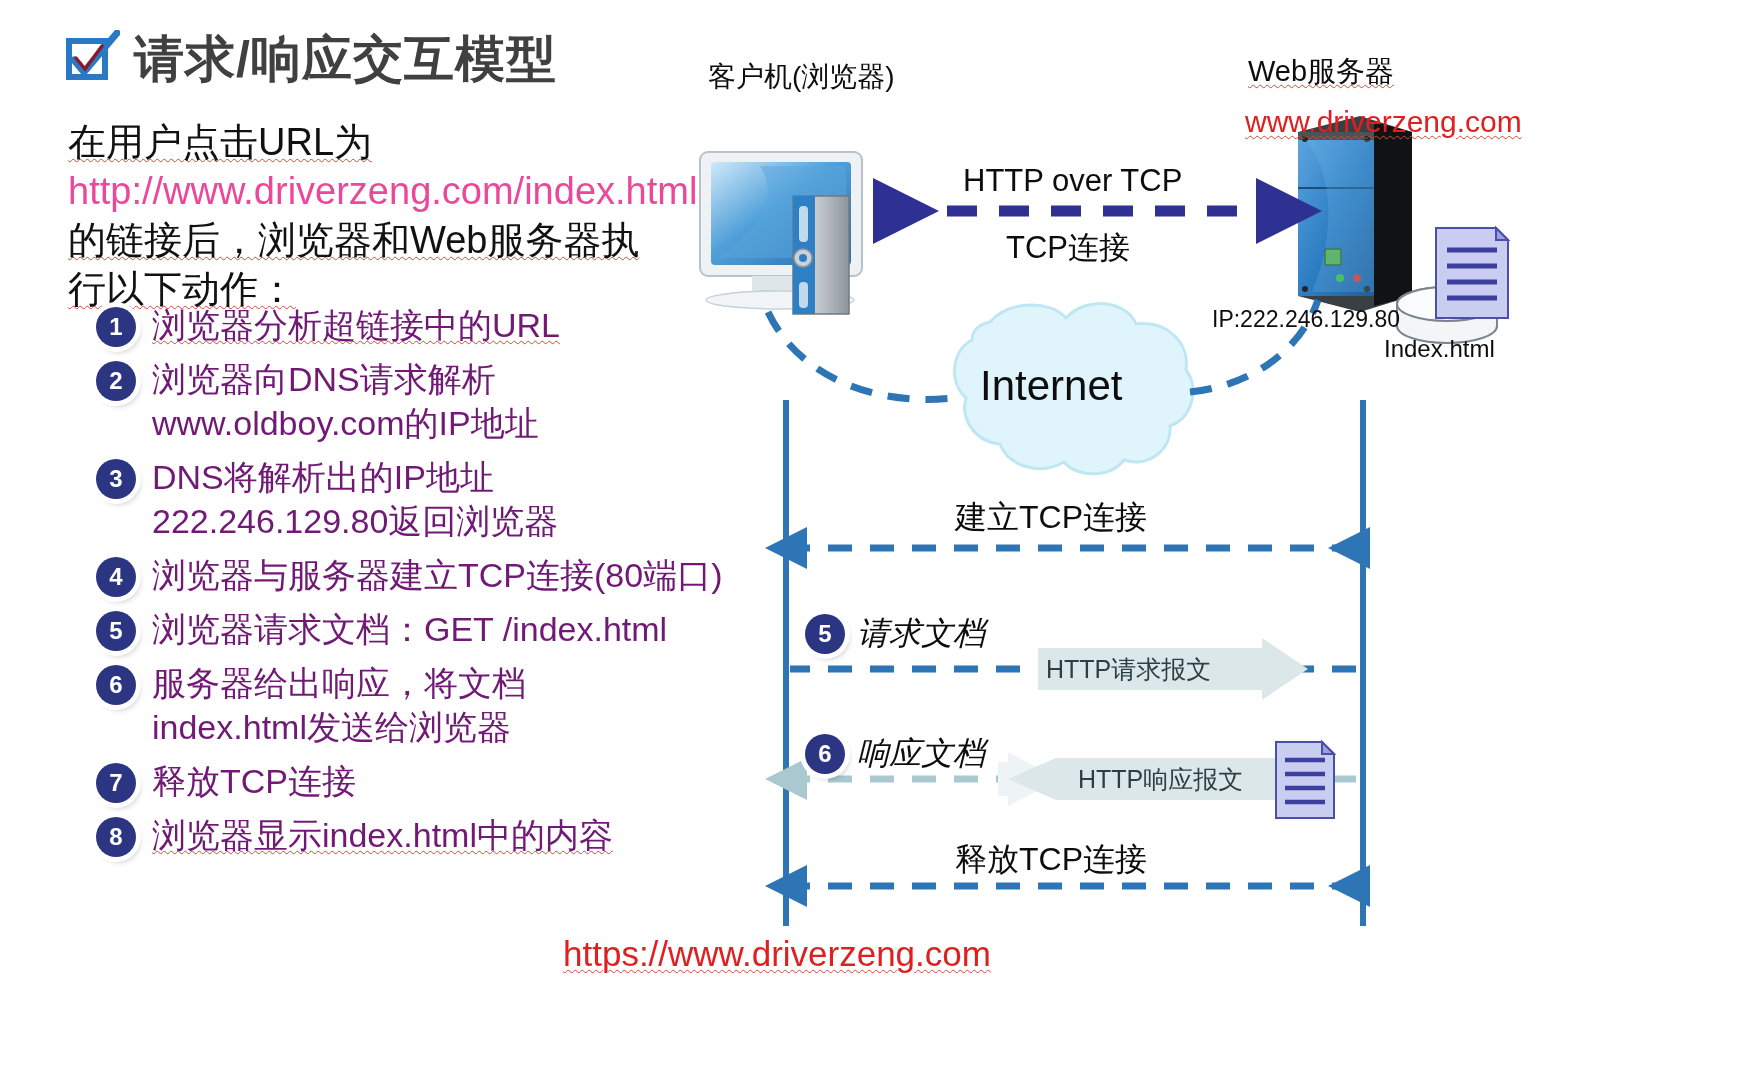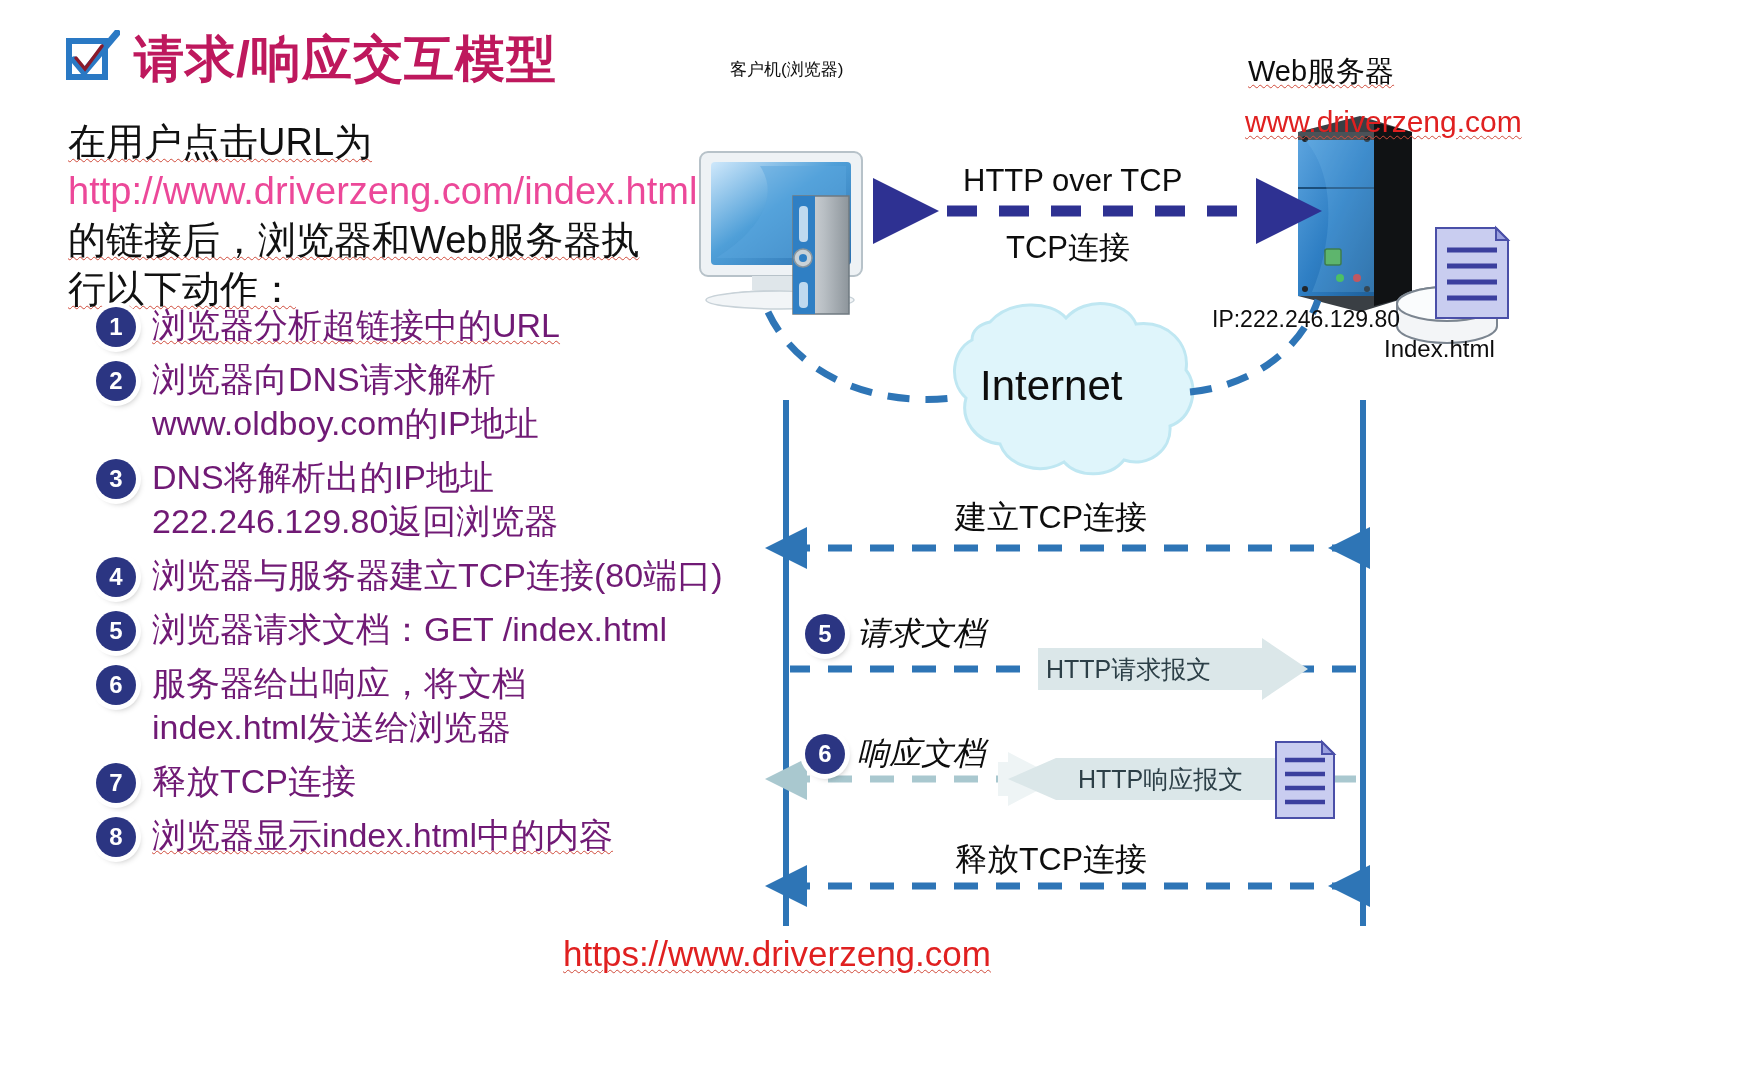--- a/index.html
+++ b/index.html
@@ -7,21 +7,21 @@
     width: 1738px; height: 1086px;
     background: #ffffff;
     font-family: "Liberation Sans", sans-serif;
     overflow: hidden;
   }
   #stage { position: relative; width: 1738px; height: 1086px; background: #fff; }
 
   
   .title-row { position: absolute; left: 62px; top: 30px; display: flex; align-items: center; gap: 14px; }
   .check-icon { width: 58px; height: 58px; position: relative; }
-  .title-text { font-size: 50px; font-weight: 700; color: #be185d; letter-spacing: 1px; line-height: 1; }
+  .title-text { font-size: 50px; font-weight: 700; color: #404040; letter-spacing: 1px; line-height: 1; }
 
   
   .intro {
     position: absolute; left: 68px; top: 118px; width: 630px;
     font-size: 38px; line-height: 49px; color: #111;
   }
   .intro .lnk { color: #ec4899; text-decoration-color: #3f7f8f; }
   .wavy { text-decoration: underline; text-decoration-style: wavy; text-decoration-color: #d04a3a;
           text-underline-offset: 3px; text-decoration-thickness: 1px; }
 
@@ -32,21 +32,21 @@
     flex: 0 0 auto; width: 40px; height: 40px; border-radius: 50%;
     background: #2b3582; color: #fff; font-size: 24px; font-weight: 600;
     display: flex; align-items: center; justify-content: center;
     box-shadow: 0 0 0 5px #ffffff, 3px 4px 6px rgba(0,0,0,0.28);
     margin-top: 5px; margin-right: 16px;
   }
   .step-text { font-size: 34px; line-height: 44px; color: #701a75; padding-top: 1px; }
 
   
   .lbl { position: absolute; color: #0d0d0d; }
-  .client-label { left: 730px; top: 58px; font-size: 17px; }
+  .client-label { left: 708px; top: 58px; font-size: 28px; }
   .server-label { left: 1248px; top: 52px; font-size: 29px; }
   .server-url { left: 1245px; top: 84px; font-size: 30px; color: #e02020; margin-top: 21px; }
   .http-over-tcp { left: 963px; top: 163px; font-size: 31px; }
   .tcp-conn-top { left: 1006px; top: 227px; font-size: 31px; }
   .ip-label { left: 1212px; top: 305px; font-size: 23px; width: 200px; line-height: 28px; }
   .index-html-label { left: 1384px; top: 335px; font-size: 24px; }
   .internet-label { left: 980px; top: 362px; font-size: 42px; }
   .tcp-establish { left: 955px; top: 496px; font-size: 32px; }
   .tcp-release { left: 955px; top: 838px; font-size: 32px; }
   .watermark { left: 563px; top: 934px; font-size: 35px; color: #e02020; }

